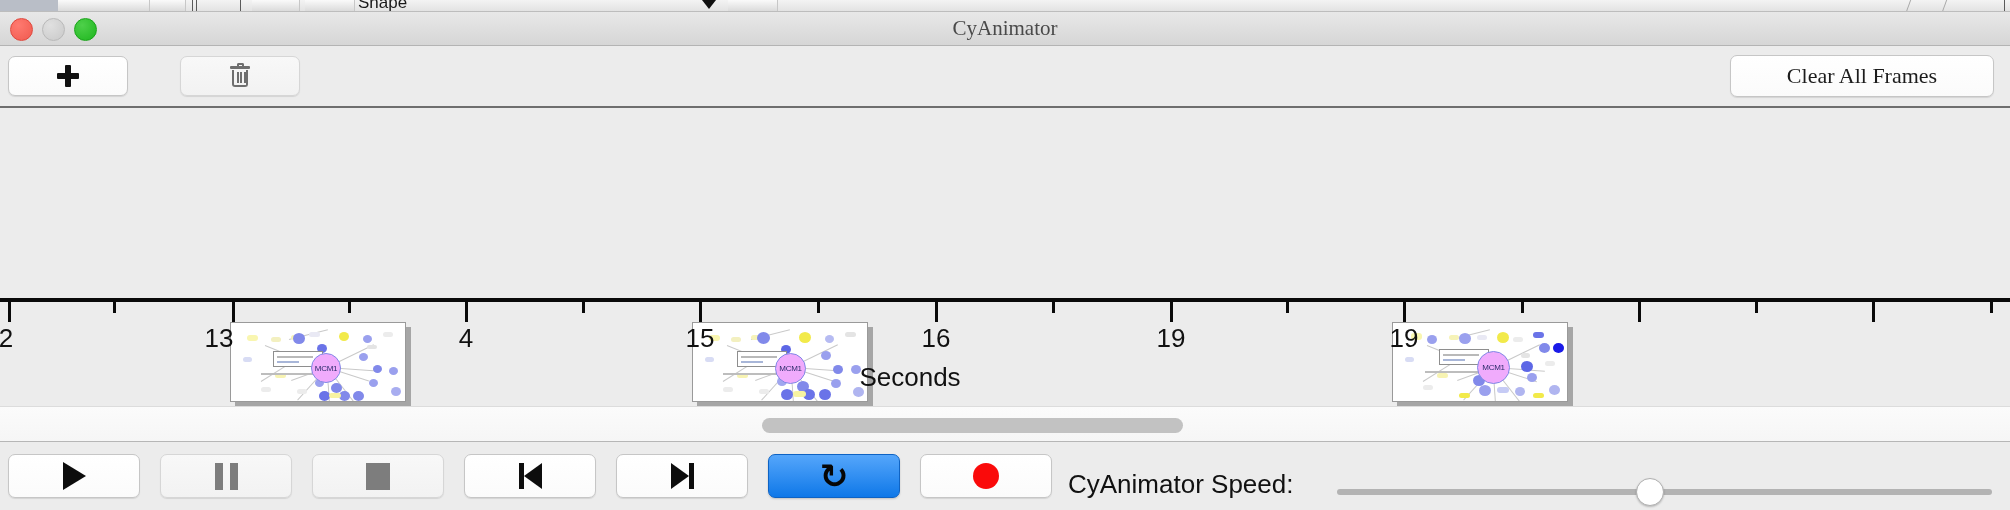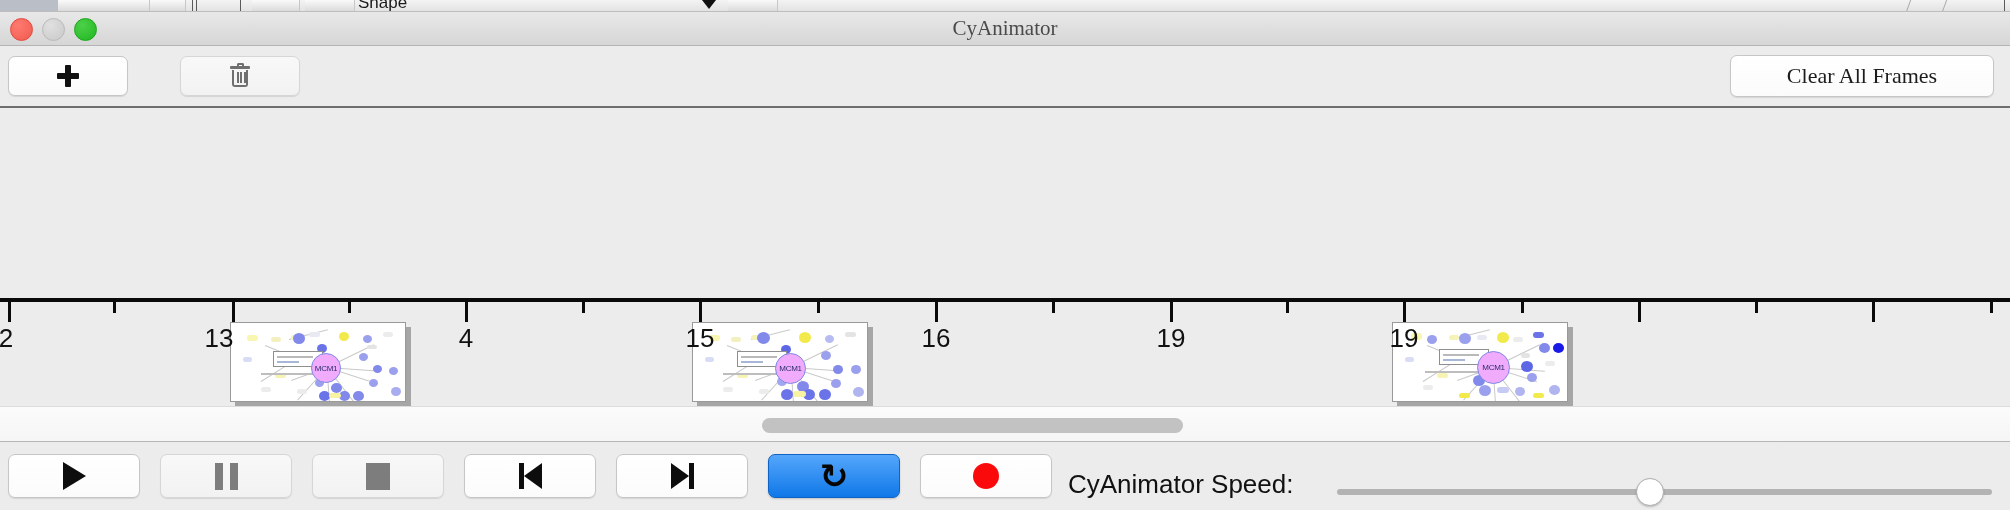--- a/index.html
+++ b/index.html
@@ -441,20 +441,23 @@
   <div class="tick minor" style="left:1990px;"></div>
 
   <div class="tick-label" style="left:6px;">2</div>
   <div class="tick-label" style="left:219px;">13</div>
   <div class="tick-label" style="left:466px;">4</div>
   <div class="tick-label" style="left:700px;">15</div>
   <div class="tick-label" style="left:936px;">16</div>
   <div class="tick-label" style="left:1171px;">19</div>
   <div class="tick-label" style="left:1404px;">19</div>
 
+  <div id="axis-title">
+    <span>Seconds</span>
+  </div>
 </div>
 
 <div id="scrollbar">
   <div id="scroll-thumb"></div>
 </div>
 
 <div id="transport">
   <div id="btn-play" class="tbtn btn norm">
     <div class="ic-play"></div>
   </div>

